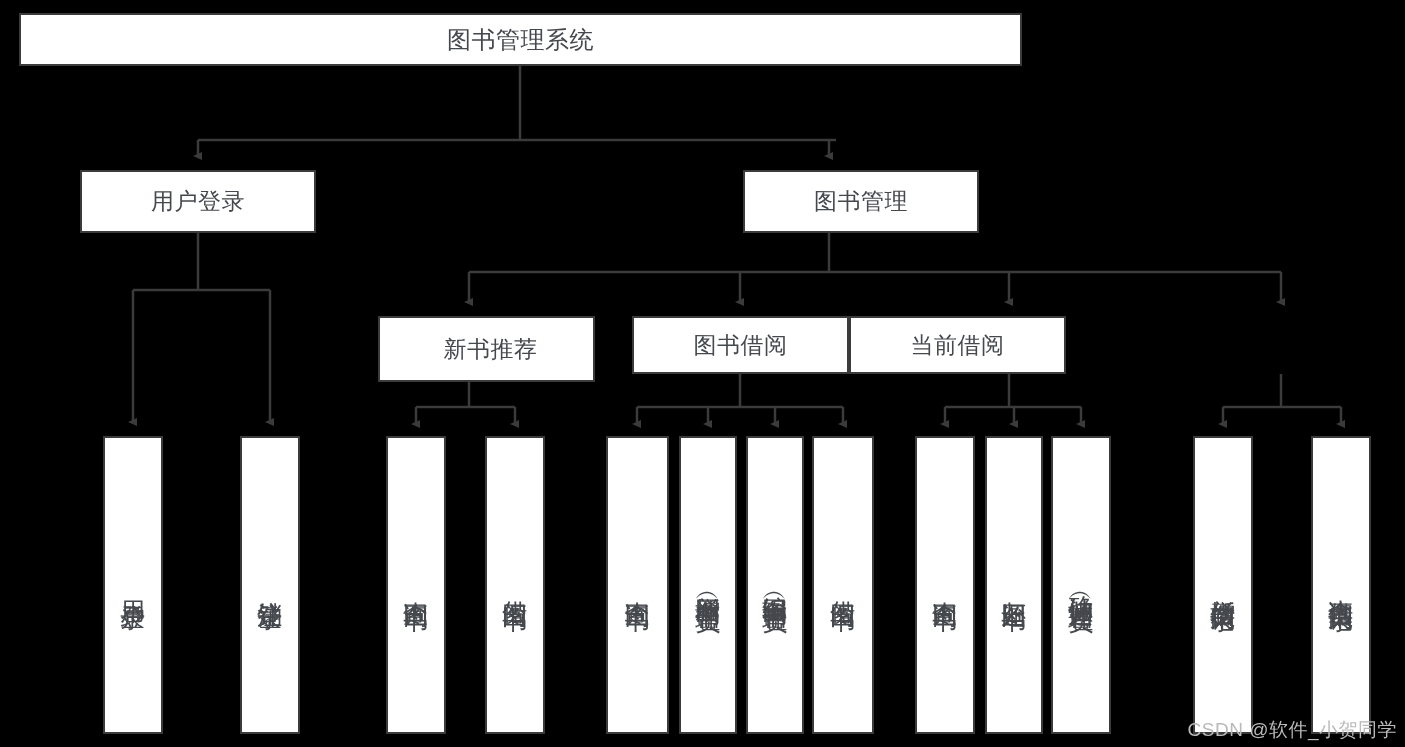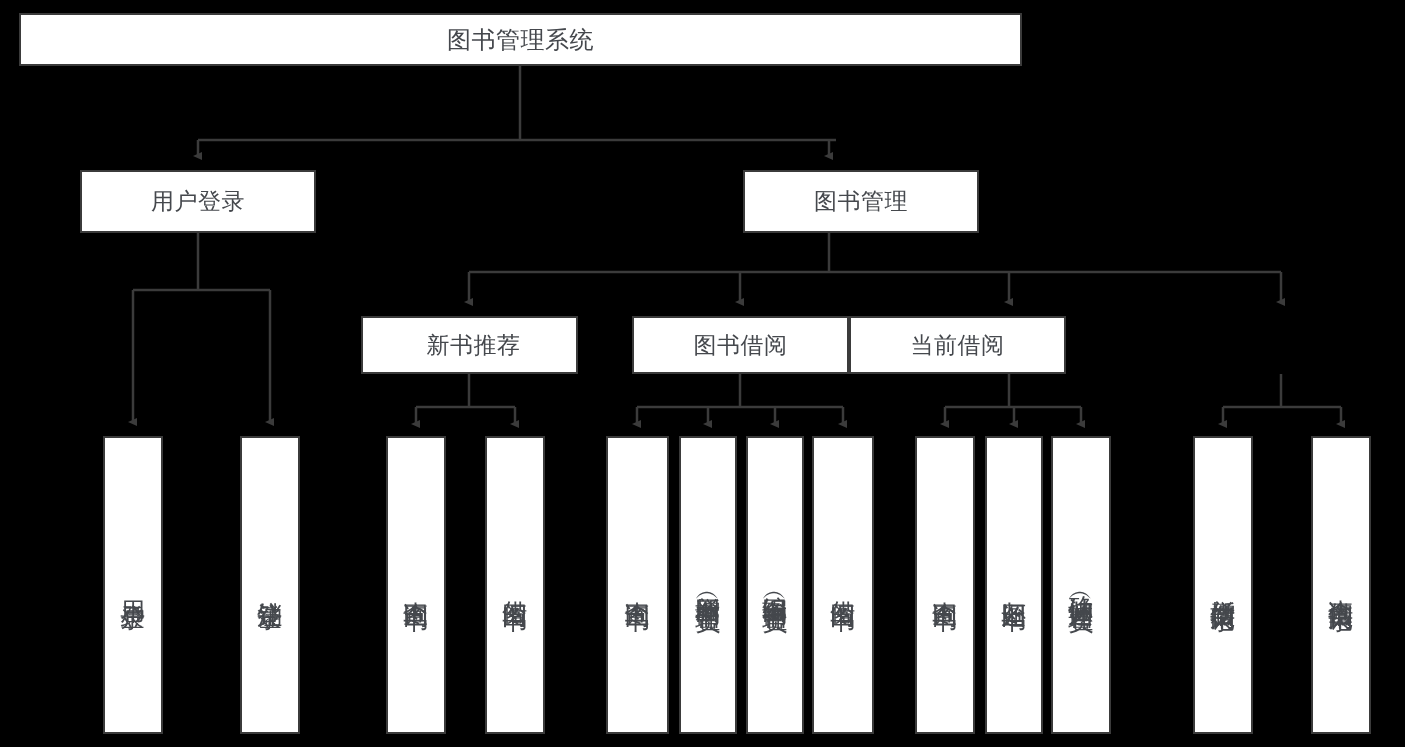--- a/index.html
+++ b/index.html
@@ -128,21 +128,21 @@
     <span class="lbl">图书管理系统</span>
   </div>
 
   <div class="node horiz" style="left:80px; top:170px; width:236px; height:63px;">
     <span class="lbl">用户登录</span>
   </div>
   <div class="node horiz" style="left:711px; top:170px; width:236px; height:63px;margin-left:32px;">
     <span class="lbl">图书管理</span>
   </div>
 
-  <div class="node horiz" style="left:361px; top:316px; width:217px; height:58px;padding-left:8px;">
+  <div class="node horiz" style="left:378px; top:316px; width:217px; height:66px;padding-left:8px;">
     <span class="lbl">新书推荐</span>
   </div>
   <div class="node horiz" style="left:632px; top:316px; width:217px; height:58px;">
     <span class="lbl">图书借阅</span>
   </div>
   <div class="node horiz" style="left:849px; top:316px; width:217px; height:58px;">
     <span class="lbl">当前借阅</span>
   </div>
 
   <div class="node vert" style="left:103px; top:436px; width:60px; height:298px;">
@@ -182,14 +182,15 @@
     <span class="lbl">确认归还（管理员）</span>
   </div>
 
   <div class="node vert" style="left:1193px; top:436px; width:60px; height:298px;">
     <span class="lbl">新增借阅记录</span>
   </div>
   <div class="node vert" style="left:1311px; top:436px; width:60px; height:298px;">
     <span class="lbl">查询借阅记录</span>
   </div>
 
+  <div class="watermark">CSDN @软件_小贺同学</div>
 
 </div>
 
 </body></html>

